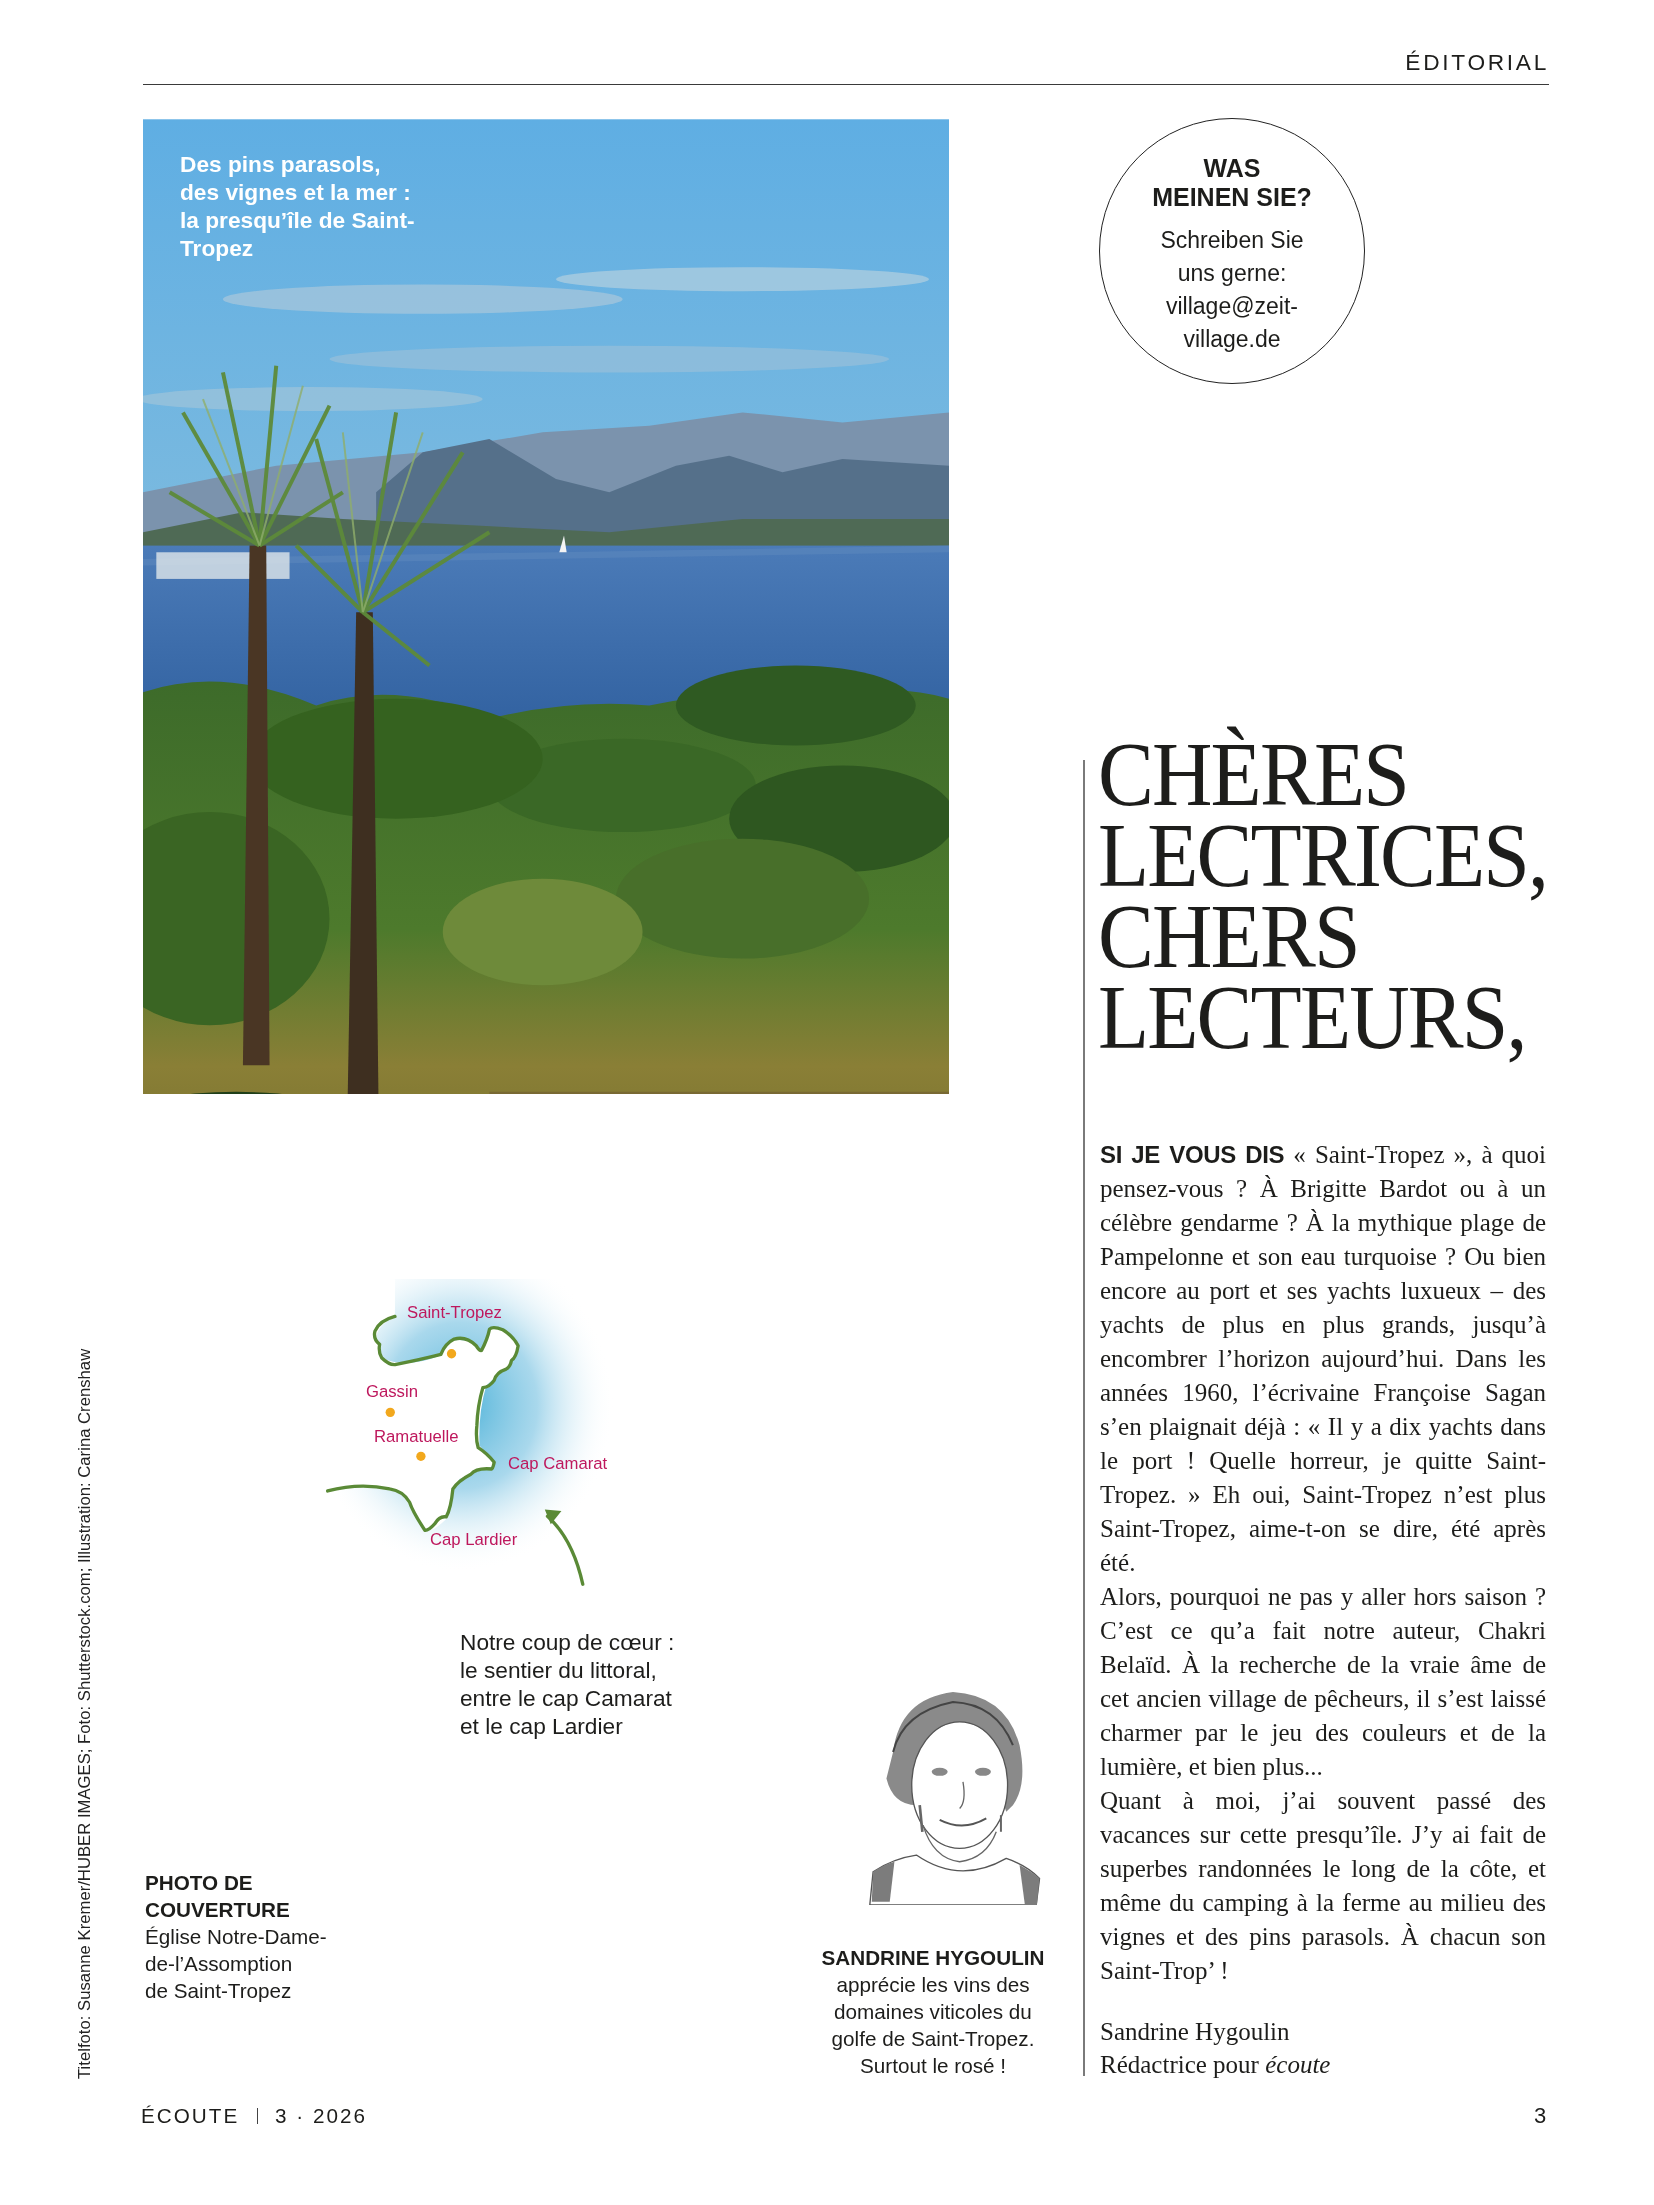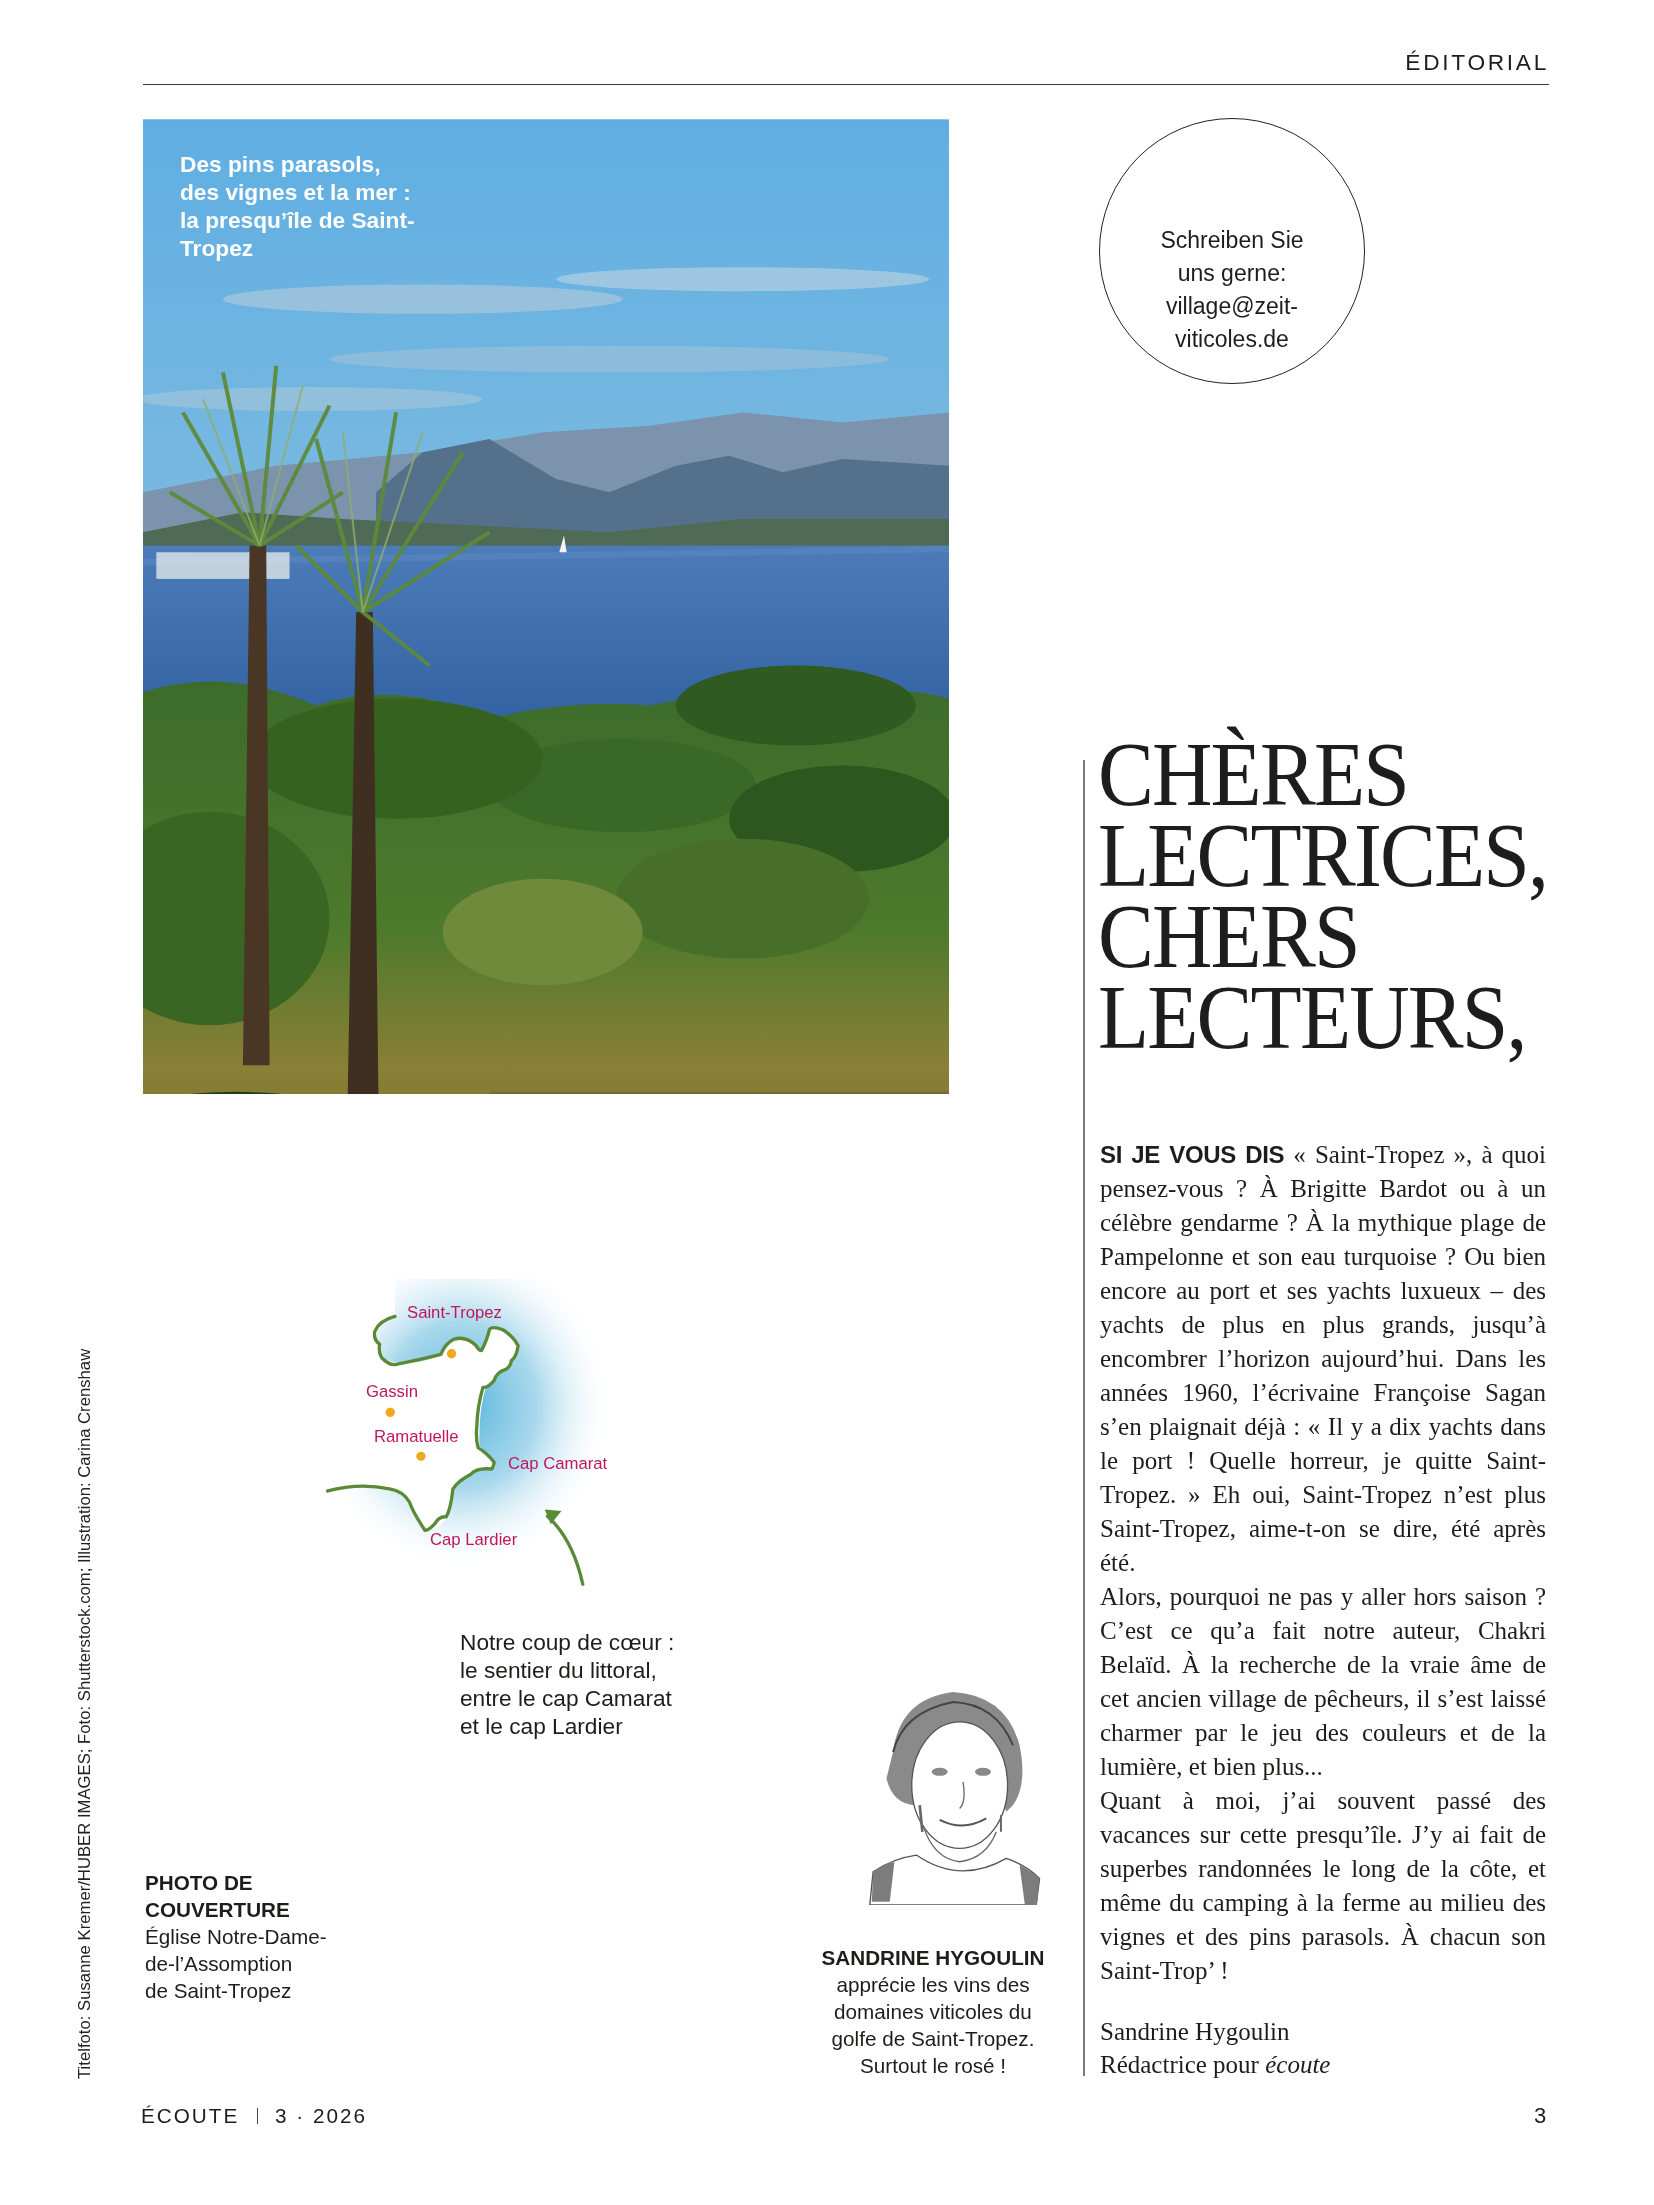--- a/index.html
+++ b/index.html
@@ -129,25 +129,29 @@
       <path d="M175 640 L90 420"></path>
         <path d="M175 640 L240 400"></path>
         <path d="M330 740 L420 470"></path>
         <path d="M330 740 L300 470"></path>
     </g>
   </svg>
   <div class="abs sans photo-caption">Des pins parasols, des vignes et la mer : la presqu’île de Saint-Tropez</div>
 </div>
 
 <div class="abs sans bubble">
+  <div class="bubble-title">
+    <div>WAS</div>
+    <div>MEINEN SIE?</div>
+  </div>
   <div class="bubble-body">
     <div>Schreiben Sie</div>
     <div>uns gerne:</div>
     <div>village@zeit-</div>
-    <div>viticoles.de</div>
+    <div>village.de</div>
   </div>
 </div>
 
 <div class="abs vrule"></div>
 <div class="abs serif headline">
   <div>CHÈRES</div>
   <div>LECTRICES,</div>
   <div>CHERS</div>
   <div>LECTEURS,</div>
 </div>

